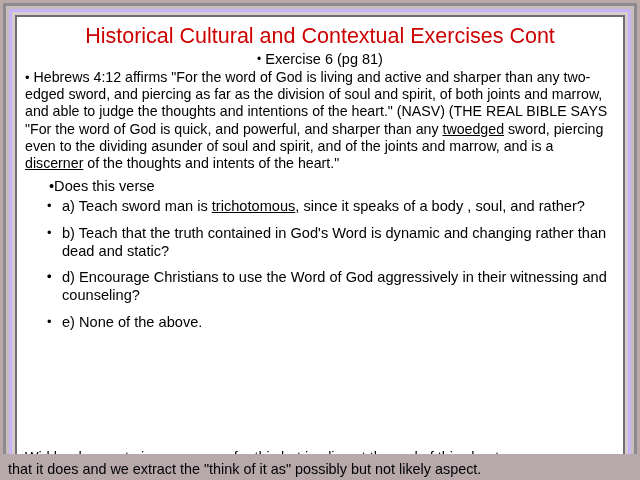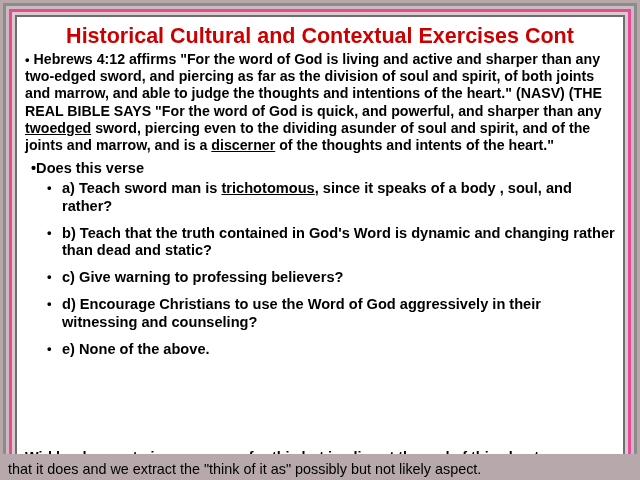--- a/index.html
+++ b/index.html
@@ -30,23 +30,22 @@
     width: 100%;
     height: 100%;
     box-sizing: border-box;
     background: #c9bcbc;
     padding: 3px;
   }
   .frame-b4 {
     width: 100%;
     height: 100%;
     box-sizing: border-box;
-    background: #ec4899;
-    padding: 3px;
-    font-weight: bold;
+    background: #c4b5fd;
+    padding: 3px;
   }
   .frame-b5 {
     width: 100%;
     height: 100%;
     box-sizing: border-box;
     background: #d6cccb;
     padding: 3px;
   }
   .frame-b6 {
     width: 100%;
@@ -92,21 +91,21 @@
     margin: 0 2px 5px 0;
   }
   .para .bullet {
     font-size: 13px;
     margin-right: 4px;
   }
   u { text-decoration: underline; margin-top: 8px; }
   .lvl1 {
     font-size: 14.6px;
     line-height: 1.2;
-    margin: 0 0 3px 6px;
+    margin: 0 0 3px 24px;
     color: #000;
   }
   .lvl2-list {
     margin: 0 0 0 22px;
     padding: 0;
     list-style: none;
   }
   .lvl2-list li {
     font-size: 14.6px;
     line-height: 1.22;
@@ -158,38 +157,41 @@
  <div class="frame-b2">
   <div class="frame-b3">
    <div class="frame-b4">
     <div class="frame-b5">
      <div class="frame-b6">
 
       <div class="slide">
 
         <div class="title">Historical Cultural and Contextual Exercises Cont</div>
 
+        <div class="subtitle">
+          <span class="bullet">•</span><span>Exercise 6 (pg 81)</span>
+        </div>
 
         <div class="para">
           <span class="bullet">•</span><span>Hebrews 4:12 affirms "For the word of God is living and active and sharper than any two-edged sword, and piercing as far as the division of soul and spirit, of both joints and marrow, and able to judge the thoughts and intentions of the heart." (NASV) (THE REAL BIBLE SAYS "For the word of God is quick, and powerful, and sharper than any </span><u>twoedged</u><span> sword, piercing even to the dividing asunder of soul and spirit, and of the joints and marrow, and is a </span><u>discerner</u><span> of the thoughts and intents of the heart."</span>
         </div>
 
         <div class="lvl1">
           <span class="bullet">•</span><span>Does this verse</span>
         </div>
 
         <ul class="lvl2-list">
           <li>
             <span class="b">•</span><span>a) Teach sword man is </span><u>trichotomous</u><span>, since it speaks of a body , soul, and rather?</span>
           </li>
           <li>
             <span class="b">•</span><span>b) Teach that the truth contained in God's Word is dynamic and changing rather than dead and static?</span>
           </li>
           <li>
-            <span class="b">•</span><span>c) Give warning to professing believers?</span>
+            <span class="b">•</span>
           </li>
           <li>
             <span class="b">•</span><span>d) Encourage Christians to use the Word of God aggressively in their witnessing and counseling?</span>
           </li>
           <li>
             <span class="b">•</span><span>e) None of the above.</span>
           </li>
         </ul>
 
         <div class="tail">

